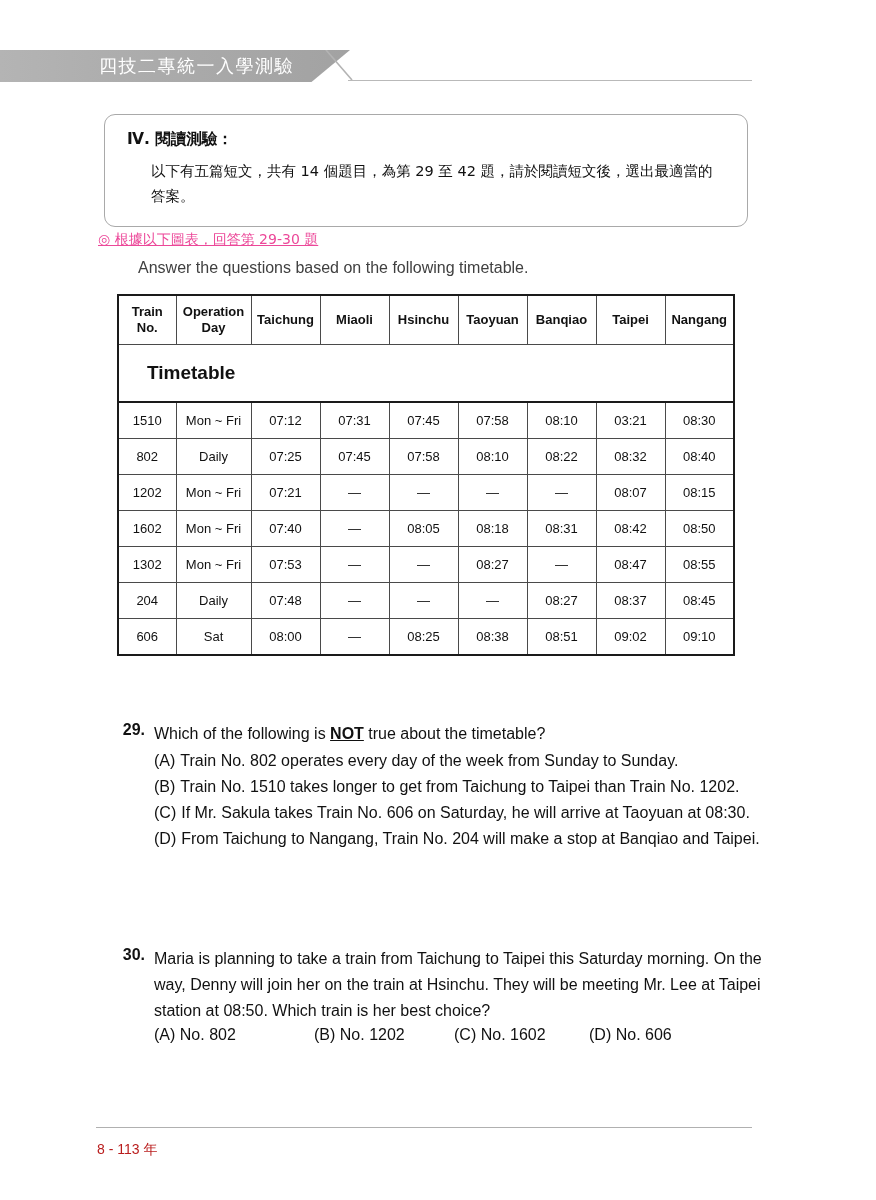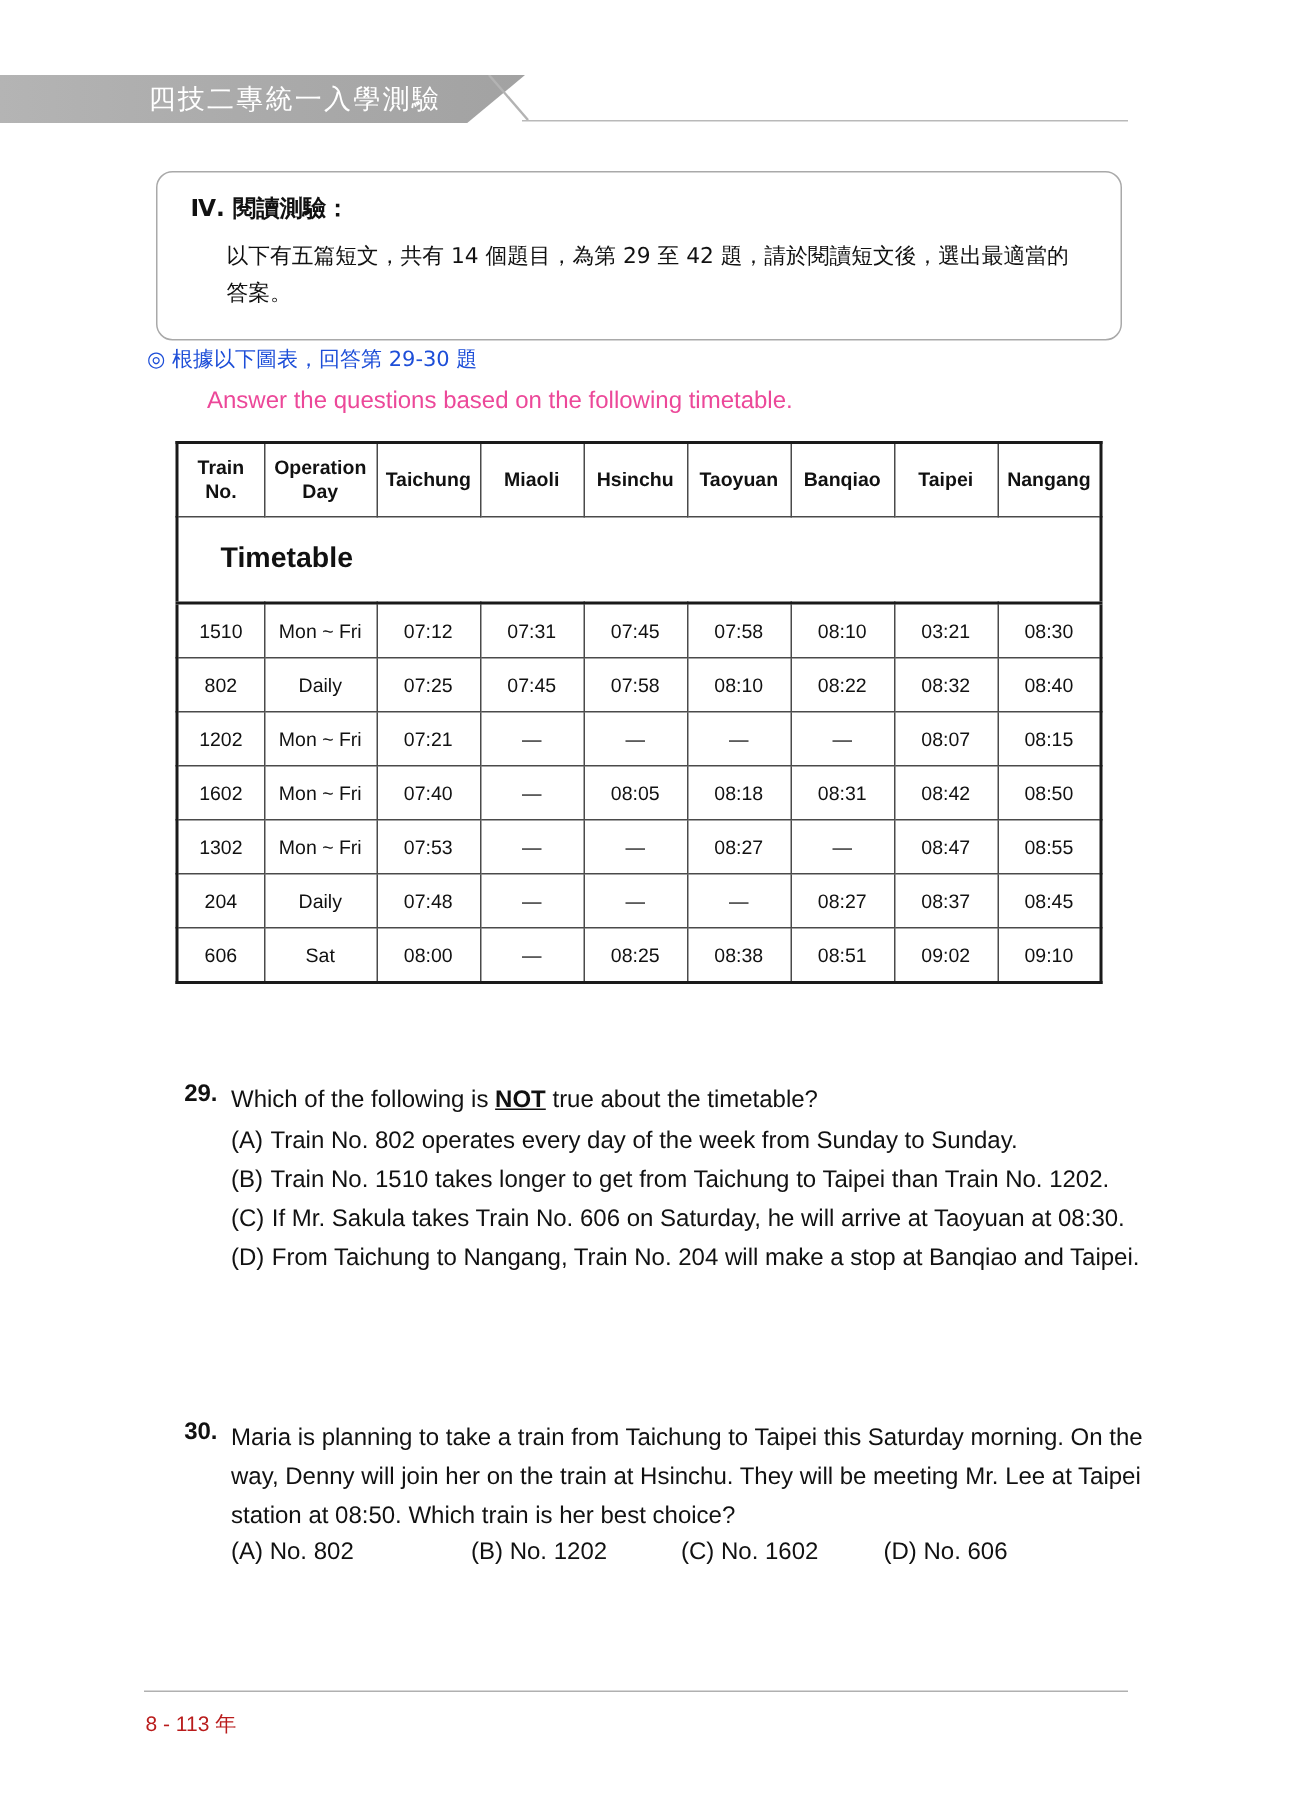--- a/index.html
+++ b/index.html
@@ -88,28 +88,29 @@
     padding-left: 24px;
   }
 
   
   .directions-cn {
     position: absolute;
     left: 98px;
     top: 231px;
     font-size: 14px;
     font-family: "DejaVu Sans", "Liberation Sans", sans-serif;
-    color: #1d4ed8;
+    color: #ec4899;
+    text-decoration: underline;
   }
   .directions-en {
     position: absolute;
     left: 138px;
     top: 259px;
     font-size: 16px;
-    color: #ec4899;
+    color: #404040;
   }
 
   
   .table-wrap {
     position: absolute;
     left: 117px;
     top: 294px;
     width: 617px;
   }
   table.timetable {

